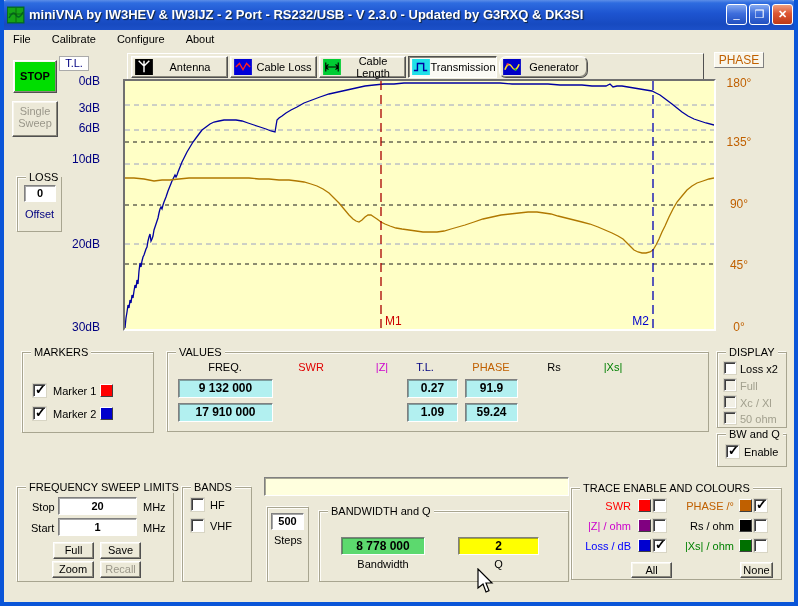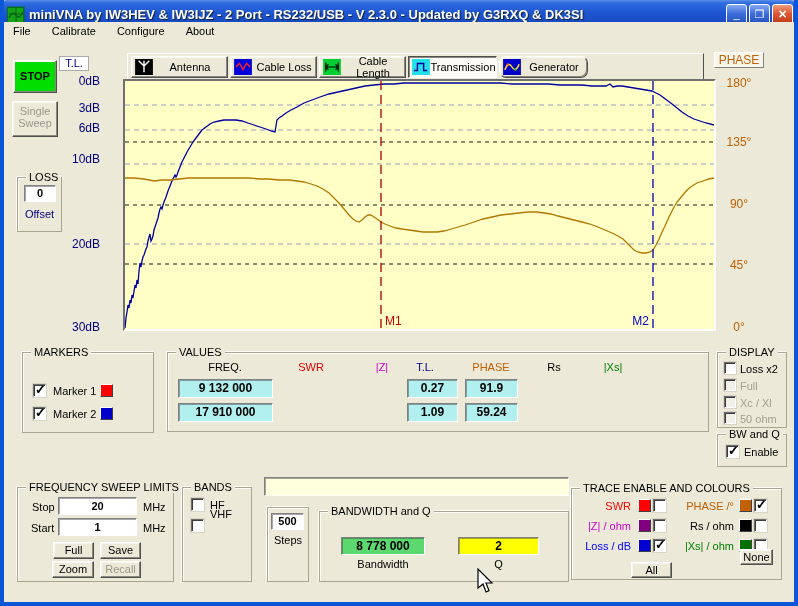--- a/index.html
+++ b/index.html
@@ -12,21 +12,21 @@
     background:linear-gradient(180deg,#5C8EE8 0%,#2E6CE0 10%,#1D54D0 45%,#174AC0 80%,#1C50C8 100%);
     border-radius:7px 7px 0 0; }
   .title-text { position:absolute; left:29px; top:0; line-height:29px; color:#fff; font-weight:bold; font-size:13px;
     text-shadow:1px 1px 1px #123; white-space:nowrap; }
   .appicon { position:absolute; left:7px; top:6px; width:18px; height:18px; }
   .tbtn { position:absolute; top:4px; width:21px; height:21px; border:1px solid #fff; border-radius:3px;
     color:#fff; font-size:11px; text-align:center; line-height:19px;
     background:linear-gradient(180deg,#86AAF0 0%,#3E6EDC 45%,#2250C0 100%); }
   .tbtn.close { background:linear-gradient(180deg,#F09E7E 0%,#DD5633 45%,#BE3A18 100%); font-weight:bold; }
   
-  .menubar { position:absolute; left:0; top:22px; width:790px; height:19px; background:#ECE9D8; }
+  .menubar { position:absolute; left:0; top:30px; width:790px; height:19px; background:#ECE9D8; }
   .menu-item { display:inline-block; padding:3px 9px 0 9px; height:18px; }
   
   .btn { background:#ECE9D8; border-top:1px solid #FFFFFF; border-left:1px solid #FFFFFF;
     border-right:1px solid #505050; border-bottom:1px solid #505050;
     box-shadow:inset -1px -1px 0 #8a887c, inset 1px 1px 0 #f8f6ee;
     text-align:center; position:absolute; }
   .btn.disabled { color:#9a978a; }
   .sunken { border-top:1px solid #808080; border-left:1px solid #808080;
     border-bottom:1px solid #FFFFFF; border-right:1px solid #FFFFFF;
     box-shadow:inset 1px 1px 0 rgba(60,60,60,.45); }
@@ -221,21 +221,21 @@
     <div class="btn" style="left:82px; top:54px; width:41px; height:17px; line-height:15px;">Save</div>
     <div class="btn" style="left:34px; top:73px; width:42px; height:17px; line-height:15px;">Zoom</div>
     <div class="btn disabled" style="left:82px; top:73px; width:41px; height:17px; line-height:15px;">Recall</div>
   </div>
 
   <div class="group" style="left:178px; top:487px; width:70px; height:95px;">
     <span class="legend">BANDS</span>
     <div class="cb" style="left:8px; top:10px;"></div>
     <span class="lbl" style="left:27px; top:11px;">HF</span>
     <div class="cb" style="left:8px; top:31px;"></div>
-    <span class="lbl" style="left:27px; top:20px;">VHF</span>
+    <span class="lbl" style="left:27px; top:32px;">VHF</span>
   </div>
 
   <div class="sunken" style="position:absolute; left:260px; top:477px; width:305px; height:19px; background:#FFFFDE;"></div>
 
   <div class="group" style="left:263px; top:507px; width:42px; height:75px;">
     <div class="sunken" style="position:absolute; left:3px; top:5px; width:33px; height:17px; background:#fff; text-align:center; font-weight:bold; line-height:15px;">500</div>
     <div class="lbl" style="left:0; top:26px; width:100%; text-align:center;">Steps</div>
   </div>
 
   <div class="group" style="left:315px; top:511px; width:250px; height:71px;">
@@ -260,20 +260,20 @@
     <span class="lbl" style="left: 100px; top: 31px; width: 62px; text-align: right; color: rgb(0, 0, 0);">Rs / ohm</span>
     <div class="swatch" style="left: 167px; top: 30px; background-color: rgb(0, 0, 0);"></div>
     <div class="cb" style="left:182px; top:30px;"></div>
     <span class="lbl" style="left: 8px; top: 51px; width: 51px; text-align: right; color: rgb(0, 0, 255);">Loss / dB</span>
     <div class="swatch" style="left: 66px; top: 50px; background-color: rgb(0, 0, 208);"></div>
     <div class="cb checked" style="left:81px; top:50px;"></div>
     <span class="lbl" style="left: 100px; top: 51px; width: 62px; text-align: right; color: rgb(0, 128, 0);">|Xs| / ohm</span>
     <div class="swatch" style="left: 167px; top: 50px; background-color: rgb(0, 112, 0);"></div>
     <div class="cb" style="left:182px; top:50px;"></div>
     <div class="btn" style="left:59px; top:73px; width:41px; height:16px; line-height:14px;">All</div>
-    <div class="btn" style="left:168px; top:60px; width:33px; height:16px; line-height:14px;">None</div>
+    <div class="btn" style="left:168px; top:73px; width:33px; height:16px; line-height:14px;">None</div>
   </div>
 
   <svg class="cursor" viewBox="0 0 20 28">
     <path d="M4 1 L4 20 L9 16 L12 24 L15 22.6 L12 15 L18 15 Z" fill="#fff" stroke="#000" stroke-width="1.2"></path>
   </svg>
 
 </div>
 
 </body></html>

